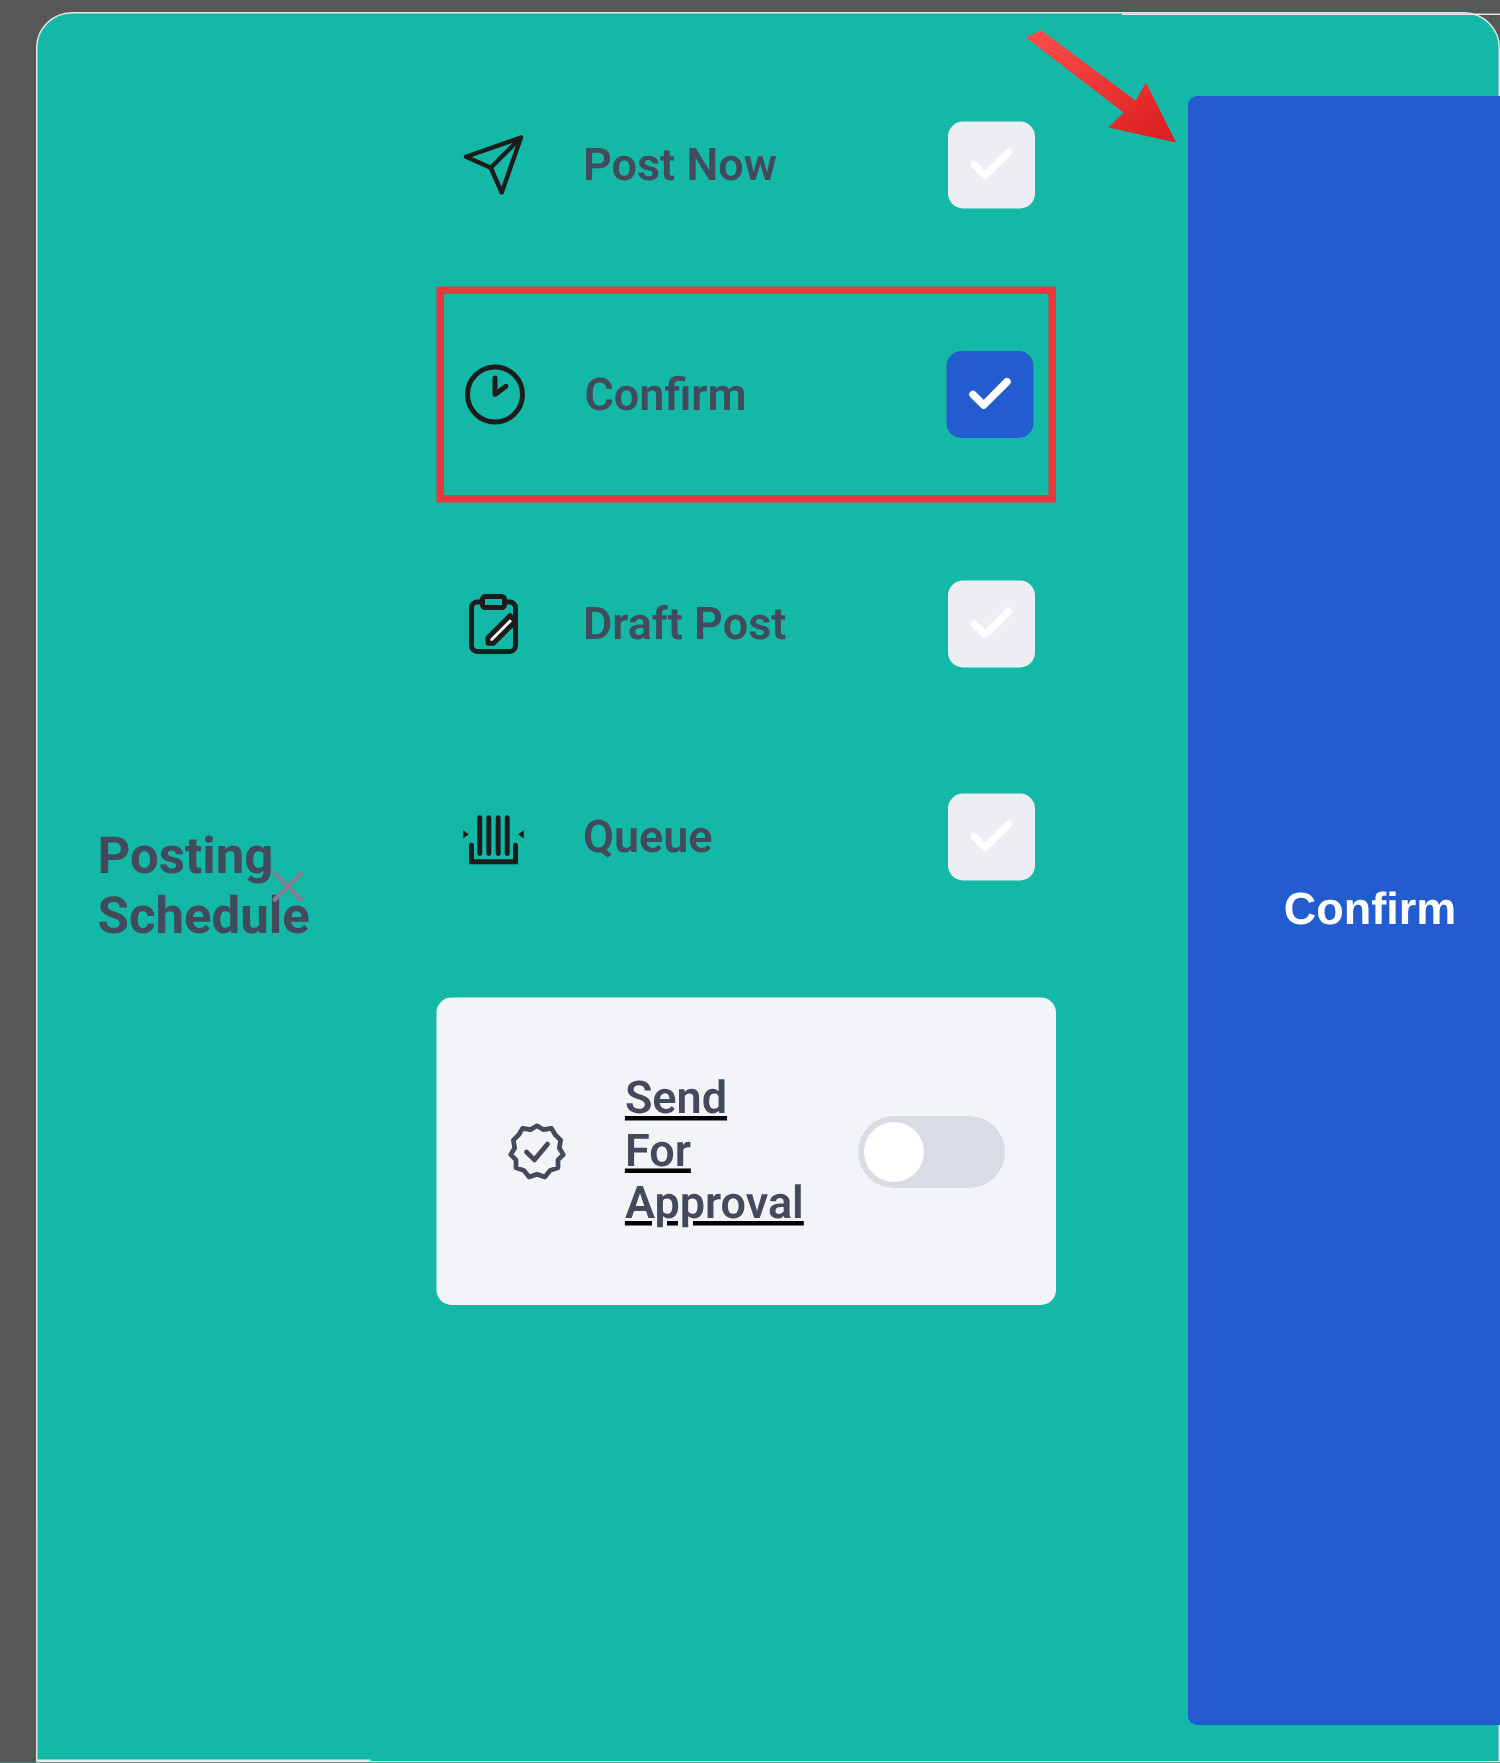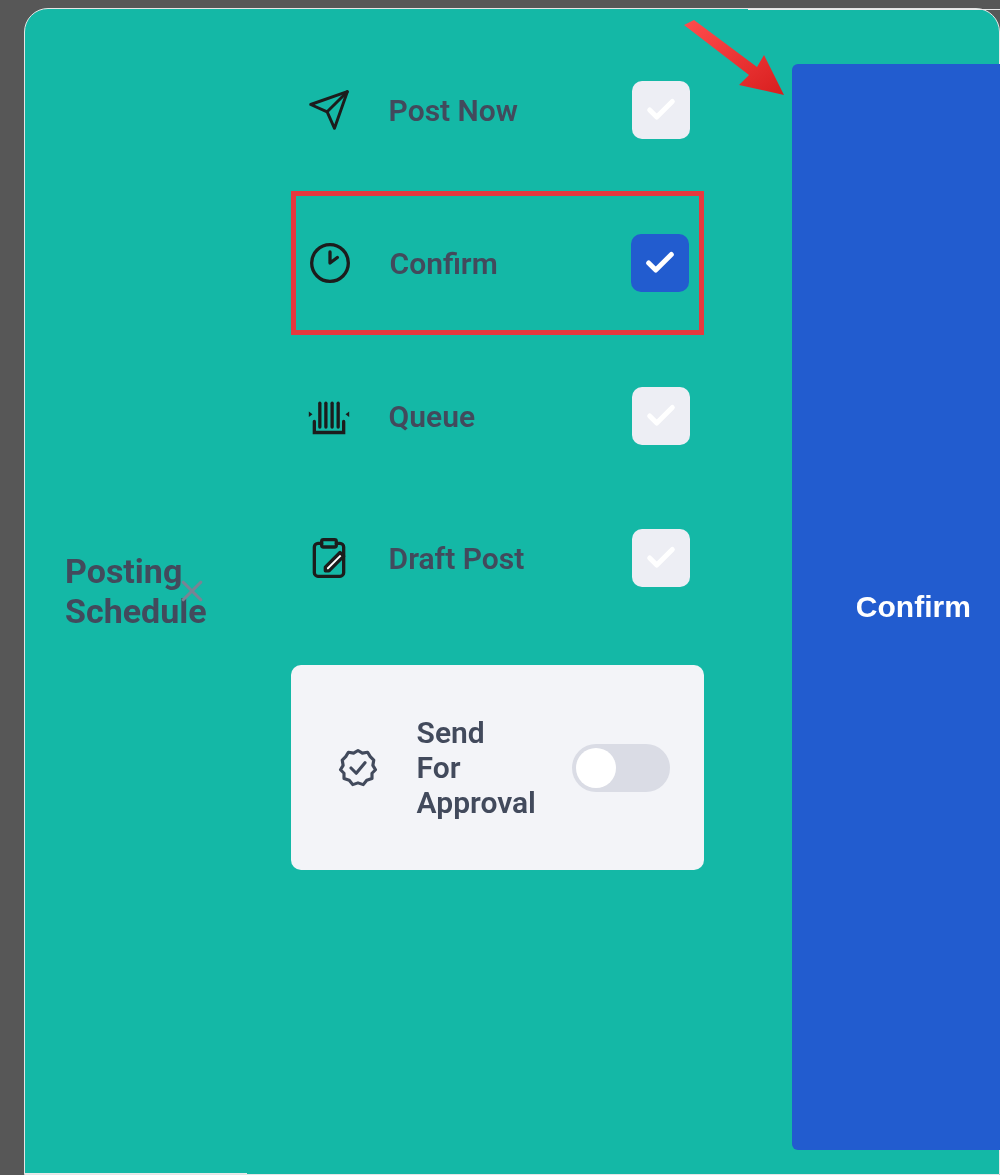--- a/index.html
+++ b/index.html
@@ -114,20 +114,21 @@
       height: 34px;
     }
     .approval-section {
       margin: 36px 0 10px 0;
       background: #f3f4f8;
       border-radius: 10px;
       padding: 50px 34px 50px 44px;
       display: flex;
       align-items: center;
       gap: 36px;
+      text-decoration: underline;
     }
     .approval-icon {
       width: 46px;
       height: 46px;
       display: flex;
       align-items: center;
       justify-content: center;
       color: #424a5c;
     }
     .approval-icon svg {
@@ -222,47 +223,47 @@
       <div class="option-label">Confirm</div>
       <div class="checkbox checked">
         <svg viewBox="0 0 24 24" fill="none" stroke-width="3.5" stroke-linecap="round" stroke-linejoin="round">
           <polyline points="4 12 9 17 20 6"></polyline>
         </svg>
       </div>
     </div>
 
     <div class="option-row">
       <div class="option-icon">
+        <svg viewBox="0 0 24 24" fill="none" stroke="currentColor" stroke-width="1.8" stroke-linecap="round" stroke-linejoin="round">
+          <rect x="8" y="2" width="8" height="4" rx="1"></rect>
+          <path d="M8 4 L6 4 C5 4 4 5 4 6 L4 20 C4 21 5 22 6 22 L18 22 C19 22 20 21 20 20 L20 6 C20 5 19 4 18 4 L16 4"></path>
+          <path d="M10 17 L10 19 L12 19 L20 11 L18 9 L10 17 Z" fill="#fff"></path>
+        </svg>
+      </div>
+      <div class="option-label">Draft Post</div>
+      <div class="checkbox unchecked">
+        <svg viewBox="0 0 24 24" fill="none" stroke-width="3.5" stroke-linecap="round" stroke-linejoin="round">
+          <polyline points="4 12 9 17 20 6"></polyline>
+        </svg>
+      </div>
+    </div>
+
+    <div class="option-row">
+      <div class="option-icon">
         <svg viewBox="0 0 24 24" fill="none" stroke="currentColor" stroke-width="1.8" stroke-linecap="round">
           <line x1="7" y1="5" x2="7" y2="18"></line>
           <line x1="10.3" y1="5" x2="10.3" y2="18"></line>
           <line x1="13.7" y1="5" x2="13.7" y2="18"></line>
           <line x1="17" y1="5" x2="17" y2="18"></line>
           <path d="M4 15 L4 21 L20 21 L20 15"></path>
           <polygon points="1 9.5, 3 11, 1 12.5" fill="currentColor" stroke="none"></polygon>
           <polygon points="23 9.5, 21 11, 23 12.5" fill="currentColor" stroke="none"></polygon>
         </svg>
       </div>
       <div class="option-label">Queue</div>
-      <div class="checkbox unchecked">
-        <svg viewBox="0 0 24 24" fill="none" stroke-width="3.5" stroke-linecap="round" stroke-linejoin="round">
-          <polyline points="4 12 9 17 20 6"></polyline>
-        </svg>
-      </div>
-    </div>
-
-    <div class="option-row">
-      <div class="option-icon">
-        <svg viewBox="0 0 24 24" fill="none" stroke="currentColor" stroke-width="1.8" stroke-linecap="round" stroke-linejoin="round">
-          <rect x="8" y="2" width="8" height="4" rx="1"></rect>
-          <path d="M8 4 L6 4 C5 4 4 5 4 6 L4 20 C4 21 5 22 6 22 L18 22 C19 22 20 21 20 20 L20 6 C20 5 19 4 18 4 L16 4"></path>
-          <path d="M10 17 L10 19 L12 19 L20 11 L18 9 L10 17 Z" fill="#fff"></path>
-        </svg>
-      </div>
-      <div class="option-label">Draft Post</div>
       <div class="checkbox unchecked">
         <svg viewBox="0 0 24 24" fill="none" stroke-width="3.5" stroke-linecap="round" stroke-linejoin="round">
           <polyline points="4 12 9 17 20 6"></polyline>
         </svg>
       </div>
     </div>
 
     <div class="approval-section">
       <div class="approval-icon">
         <svg viewBox="0 0 24 24" fill="none" stroke="currentColor" stroke-width="1.8" stroke-linecap="round" stroke-linejoin="round">

